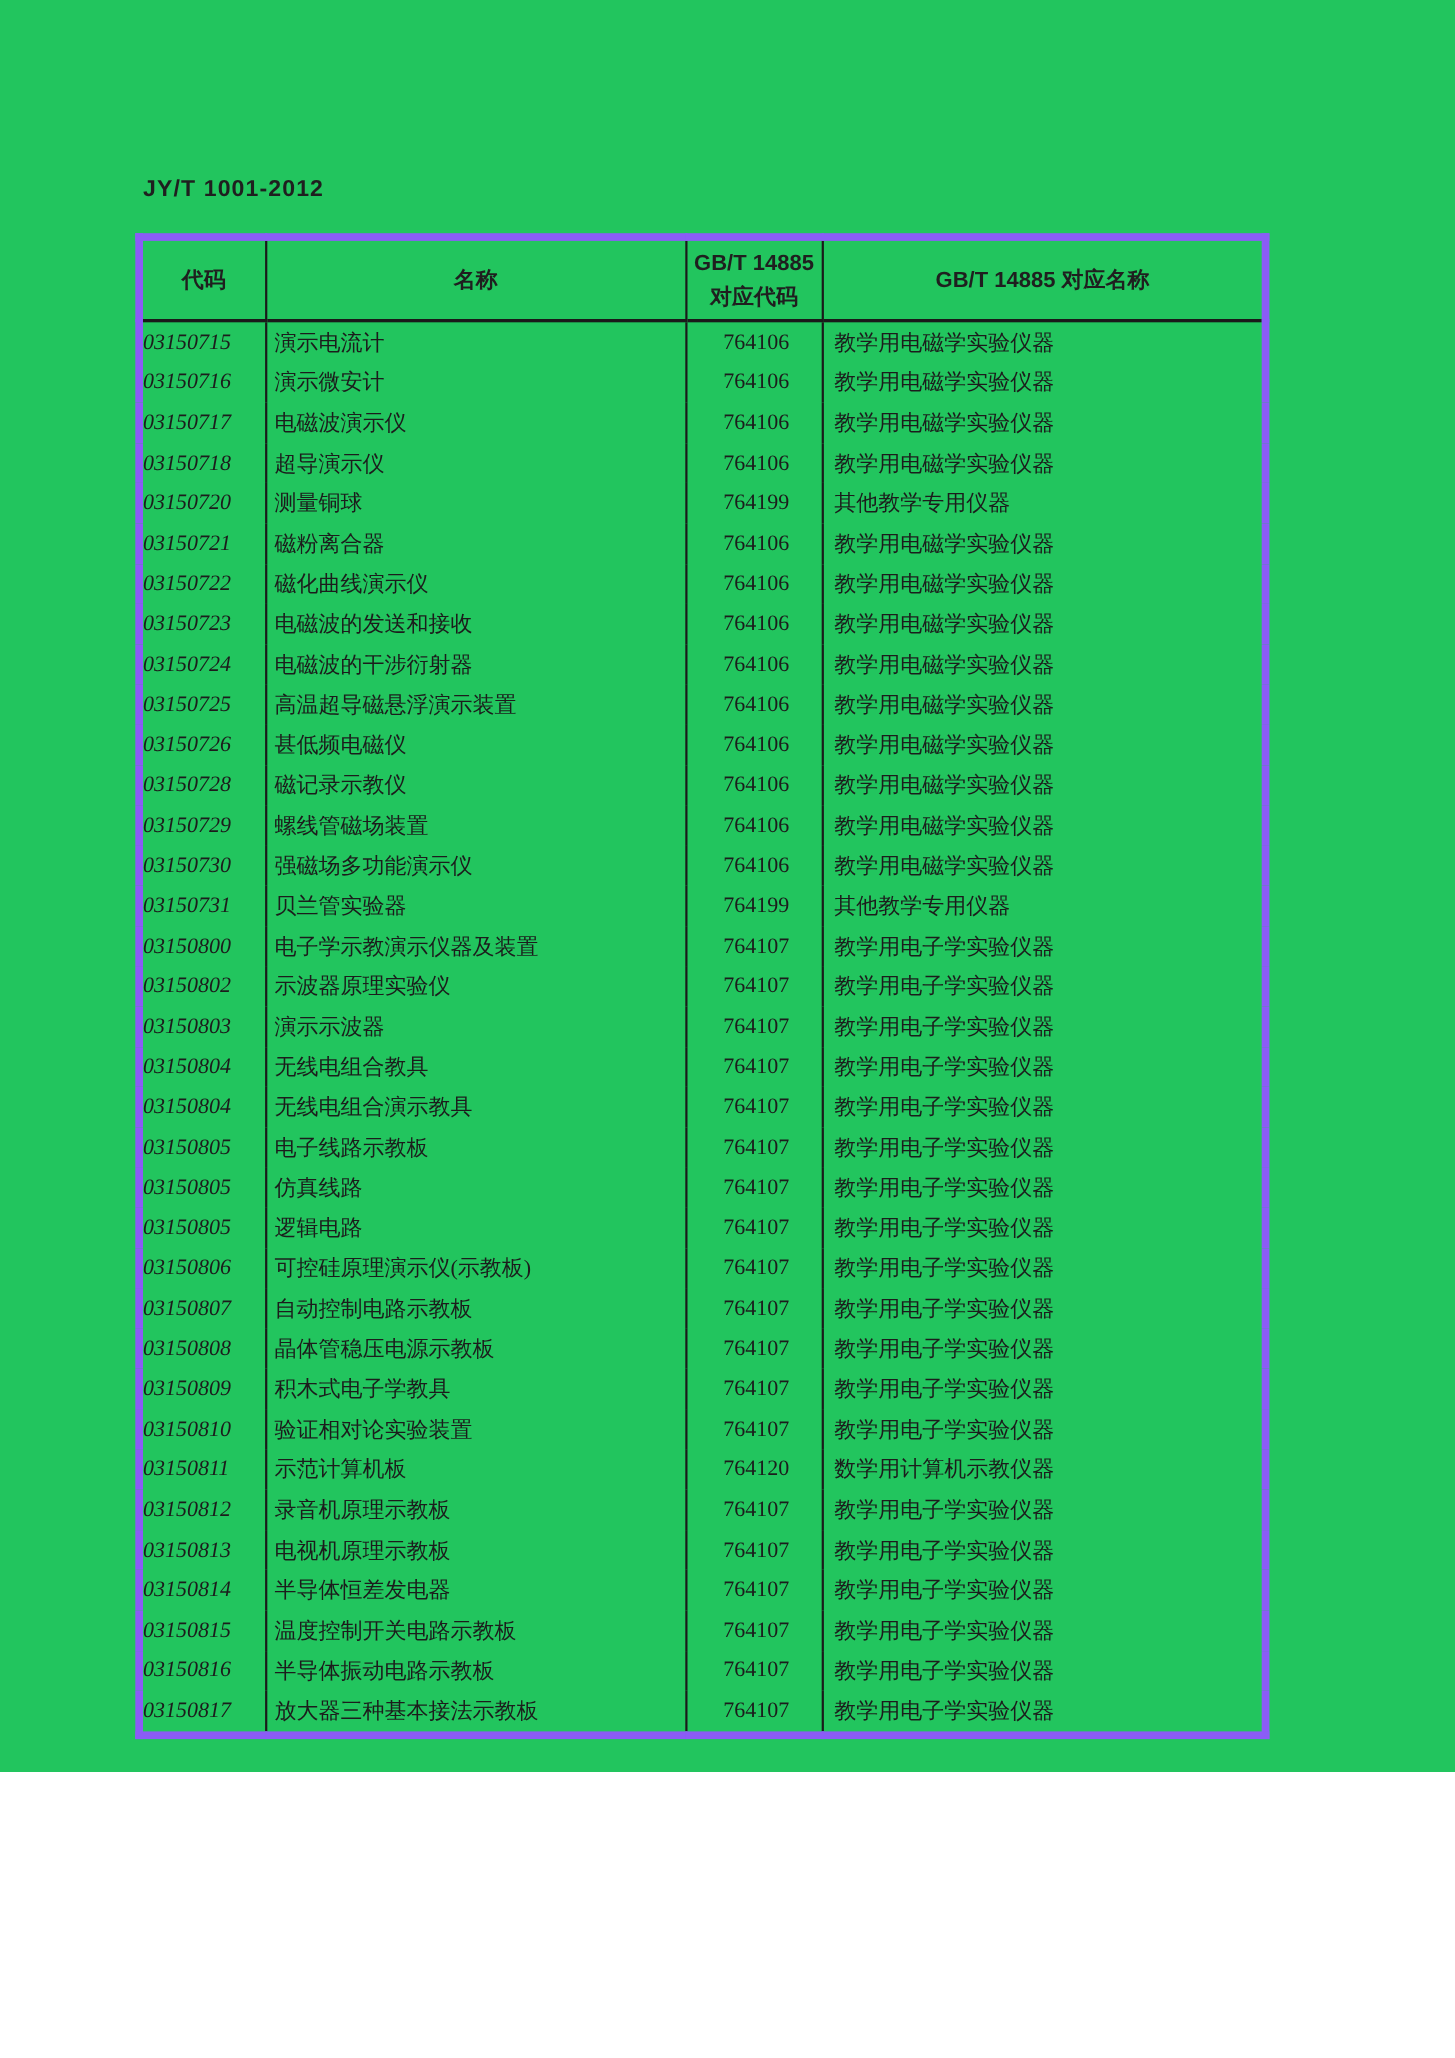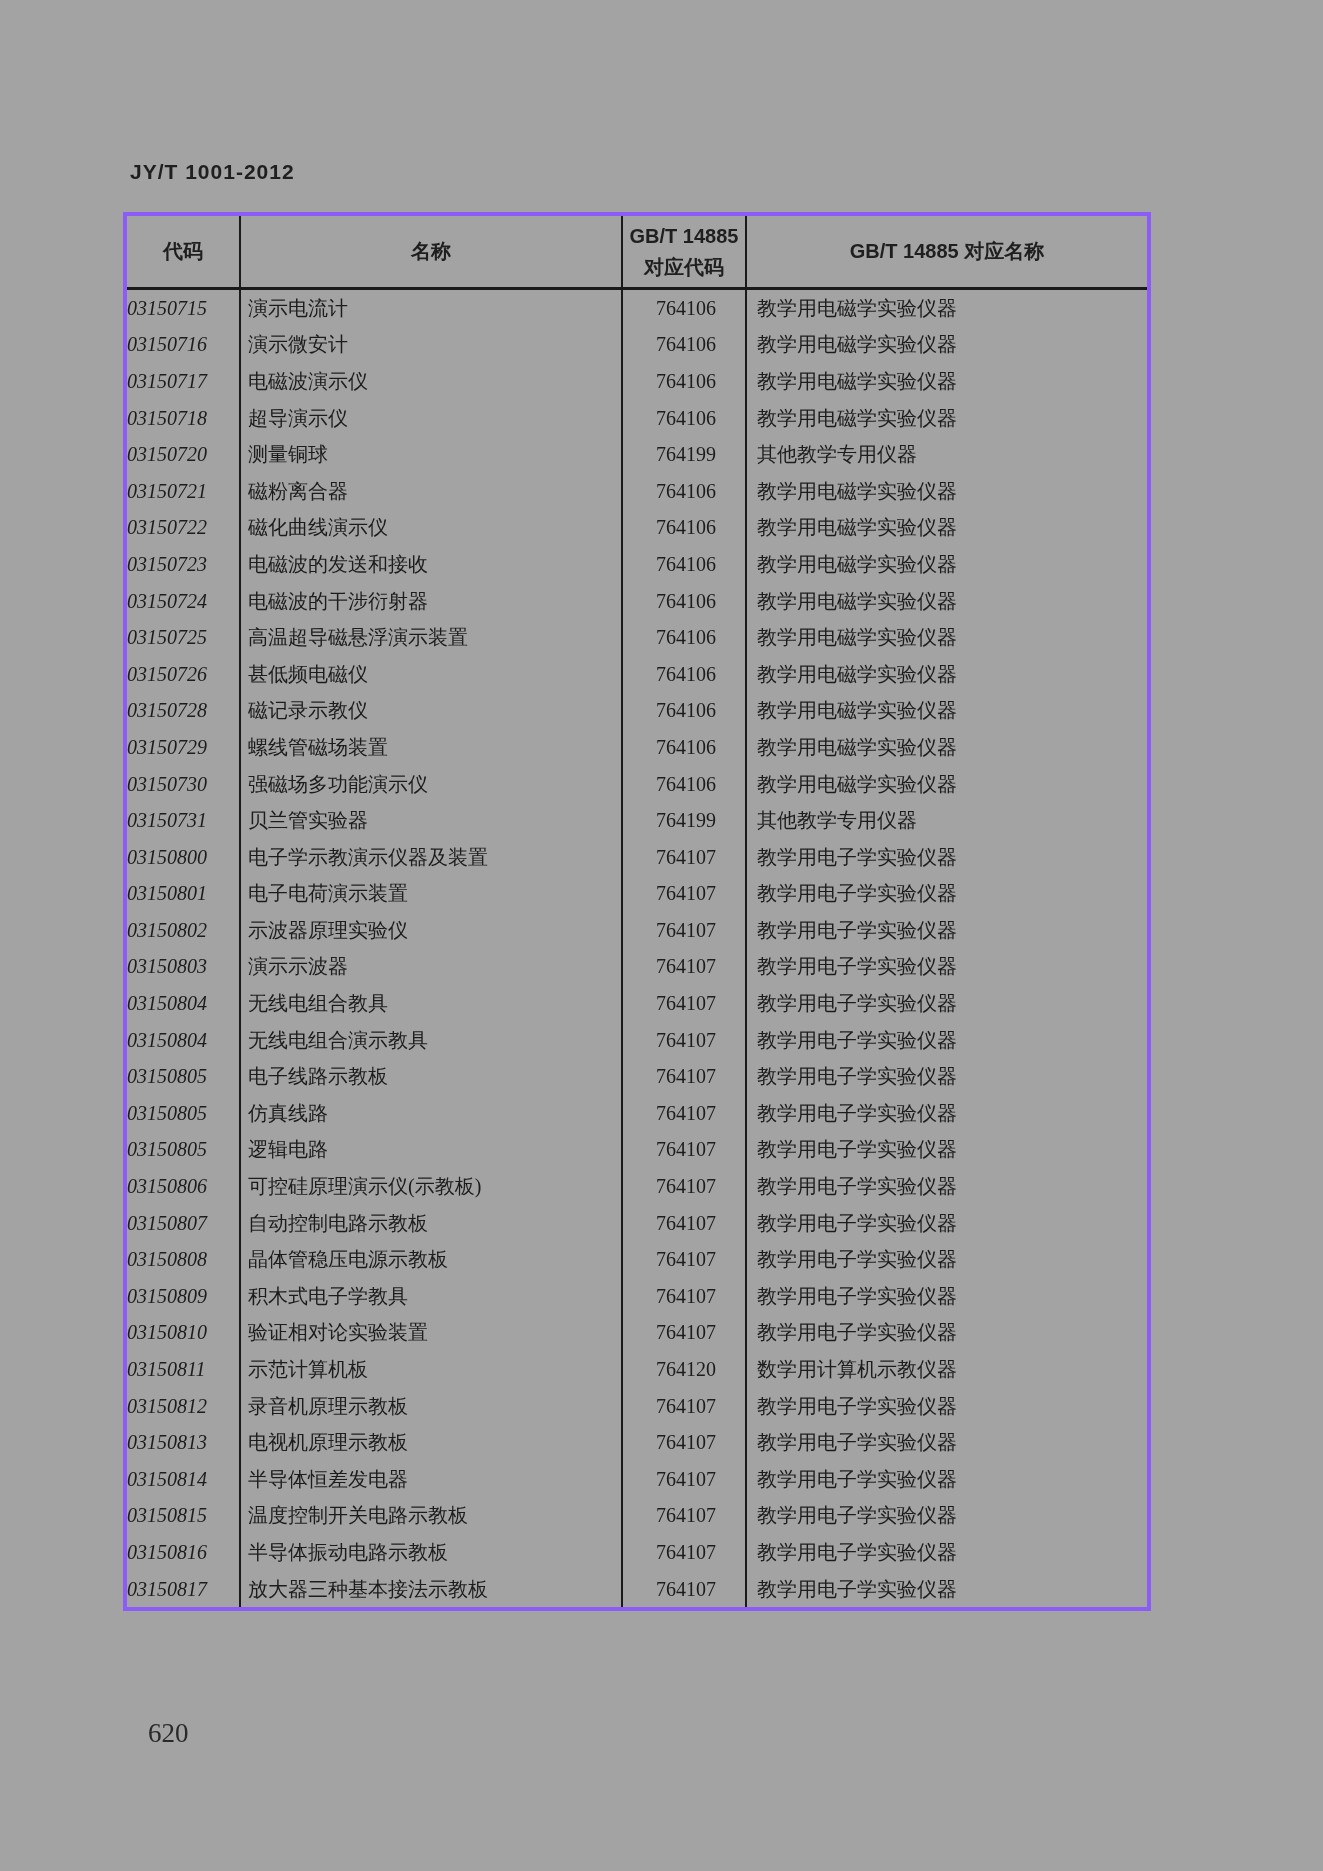--- a/index.html
+++ b/index.html
@@ -3,22 +3,22 @@
 <meta charset="utf-8">
 <style>
   html, body {
     margin: 0;
     padding: 0;
     background: #ffffff;
   }
   .page {
     position: relative;
     width: 1323px;
-    height: 1871px;
-    background: #a3a3a3;
+    height: 1611px;
+    background: #22c55e;
     color: #1a1a1a;
     font-family: "Liberation Serif", "DejaVu Serif", serif;
     overflow: hidden;
   }
   .doc-number {
     position: absolute;
     left: 130px;
     top: 160px;
     font-family: "Liberation Sans", "DejaVu Sans", sans-serif;
     font-size: 21px;
@@ -27,21 +27,21 @@
     color: #1f1f1f;
     white-space: nowrap;
   }
   table.mapping {
     position: absolute;
     left: 123px;
     top: 212px;
     width: 1024px;
     border-collapse: collapse;
     table-layout: fixed;
-    border: 4px solid #8b5cf6;
+    border: 7px solid #8b5cf6;
   }
   table.mapping th,
   table.mapping td {
     border-left: 2px solid #1a1a1a;
     border-right: 2px solid #1a1a1a;
     overflow: hidden;
     white-space: nowrap;
   }
   table.mapping thead th {
     height: 71px;
@@ -192,26 +192,20 @@
           <td class="c2">764199</td>
           <td class="c3">其他教学专用仪器</td>
         </tr>
         <tr>
           <td class="c0">03150800</td>
           <td class="c1">电子学示教演示仪器及装置</td>
           <td class="c2">764107</td>
           <td class="c3">教学用电子学实验仪器</td>
         </tr>
         <tr>
-          <td class="c0">03150801</td>
-          <td class="c1">电子电荷演示装置</td>
-          <td class="c2">764107</td>
-          <td class="c3">教学用电子学实验仪器</td>
-        </tr>
-        <tr>
           <td class="c0">03150802</td>
           <td class="c1">示波器原理实验仪</td>
           <td class="c2">764107</td>
           <td class="c3">教学用电子学实验仪器</td>
         </tr>
         <tr>
           <td class="c0">03150803</td>
           <td class="c1">演示示波器</td>
           <td class="c2">764107</td>
           <td class="c3">教学用电子学实验仪器</td>

